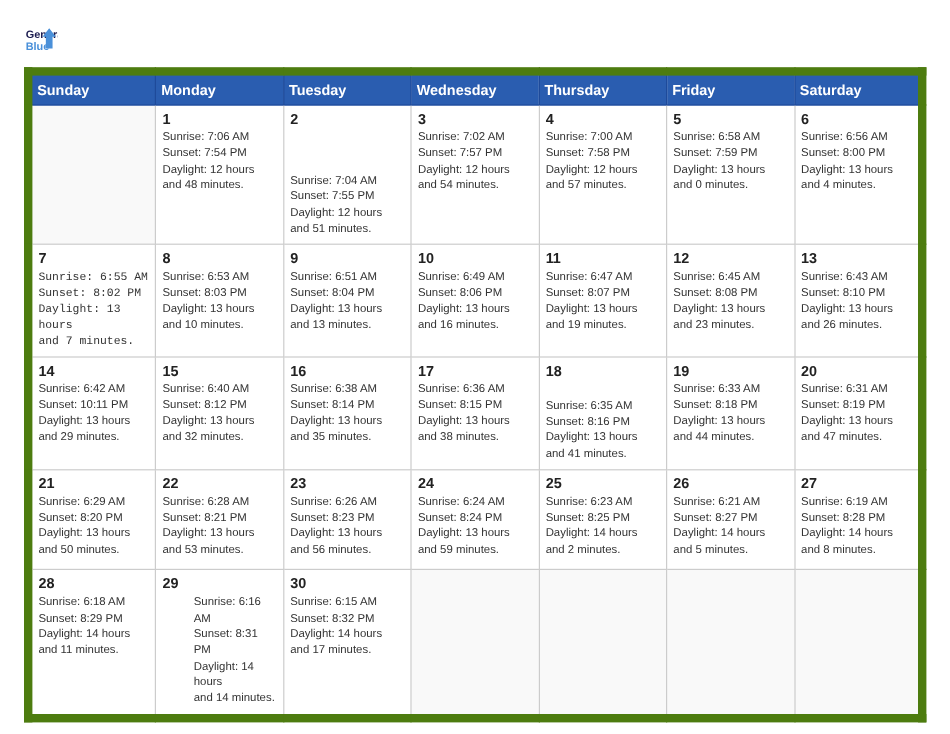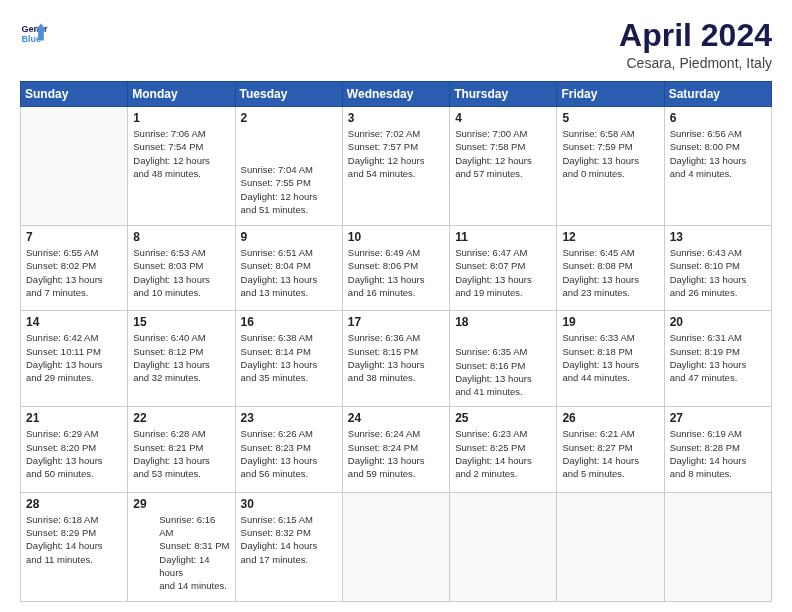--- a/index.html
+++ b/index.html
@@ -41,21 +41,21 @@
       color: #1a1a4e;
       line-height: 1.1;
     }
     .location {
       font-size: 14px;
       color: #444;
       margin-top: 2px;
     }
     .calendar {
       flex: 1;
-      border: 1px solid #4d7c0f;
+      border: 7px solid #4d7c0f;
       border-collapse: collapse;
       width: 100%;
       table-layout: fixed;
     }
     .calendar th {
       background: #2a5db0;
       color: #fff;
       font-size: 12px;
       font-weight: bold;
       padding: 5px 4px;
@@ -92,24 +92,20 @@
 <body>
 
 <div class="page">
   <div class="header">
     <div class="logo">
       <svg class="logo-icon" viewBox="0 0 40 40">
         <text x="2" y="20" font-size="13" font-weight="bold" fill="#1a1a4e">General</text>
         <text x="2" y="34" font-size="13" font-weight="bold" fill="#4a90d9">Blue</text>
         <polygon points="30,8 38,18 34,18 34,32 26,32 26,18 22,18" fill="#4a90d9"></polygon>
       </svg>
-    </div>
-    <div class="title-block">
-      <div class="month-title">April 2024</div>
-      <div class="location">Cesara, Piedmont, Italy</div>
     </div>
   </div>
 
   <table class="calendar">
     <thead>
       <tr>
         <th>Sunday</th>
         <th>Monday</th>
         <th>Tuesday</th>
         <th>Wednesday</th>
@@ -160,21 +156,21 @@
             <span class="day-number">6</span>
             <div class="day-info" style="white-space: pre-line;">Sunrise: 6:56 AM
 Sunset: 8:00 PM
 Daylight: 13 hours
 and 4 minutes.</div>
           </td>
         </tr>
         <tr>
           <td>
             <span class="day-number">7</span>
-            <div class="day-info" style="white-space: pre-line;">Sunrise: 6:55 AM
+            <div class="day-info" style="white-space: pre-line; font-family: Liberation Mono, monospace;">Sunrise: 6:55 AM
 Sunset: 8:02 PM
 Daylight: 13 hours
 and 7 minutes.</div>
           </td>
           <td>
             <span class="day-number">8</span>
             <div class="day-info" style="white-space: pre-line;">Sunrise: 6:53 AM
 Sunset: 8:03 PM
 Daylight: 13 hours
 and 10 minutes.</div>

